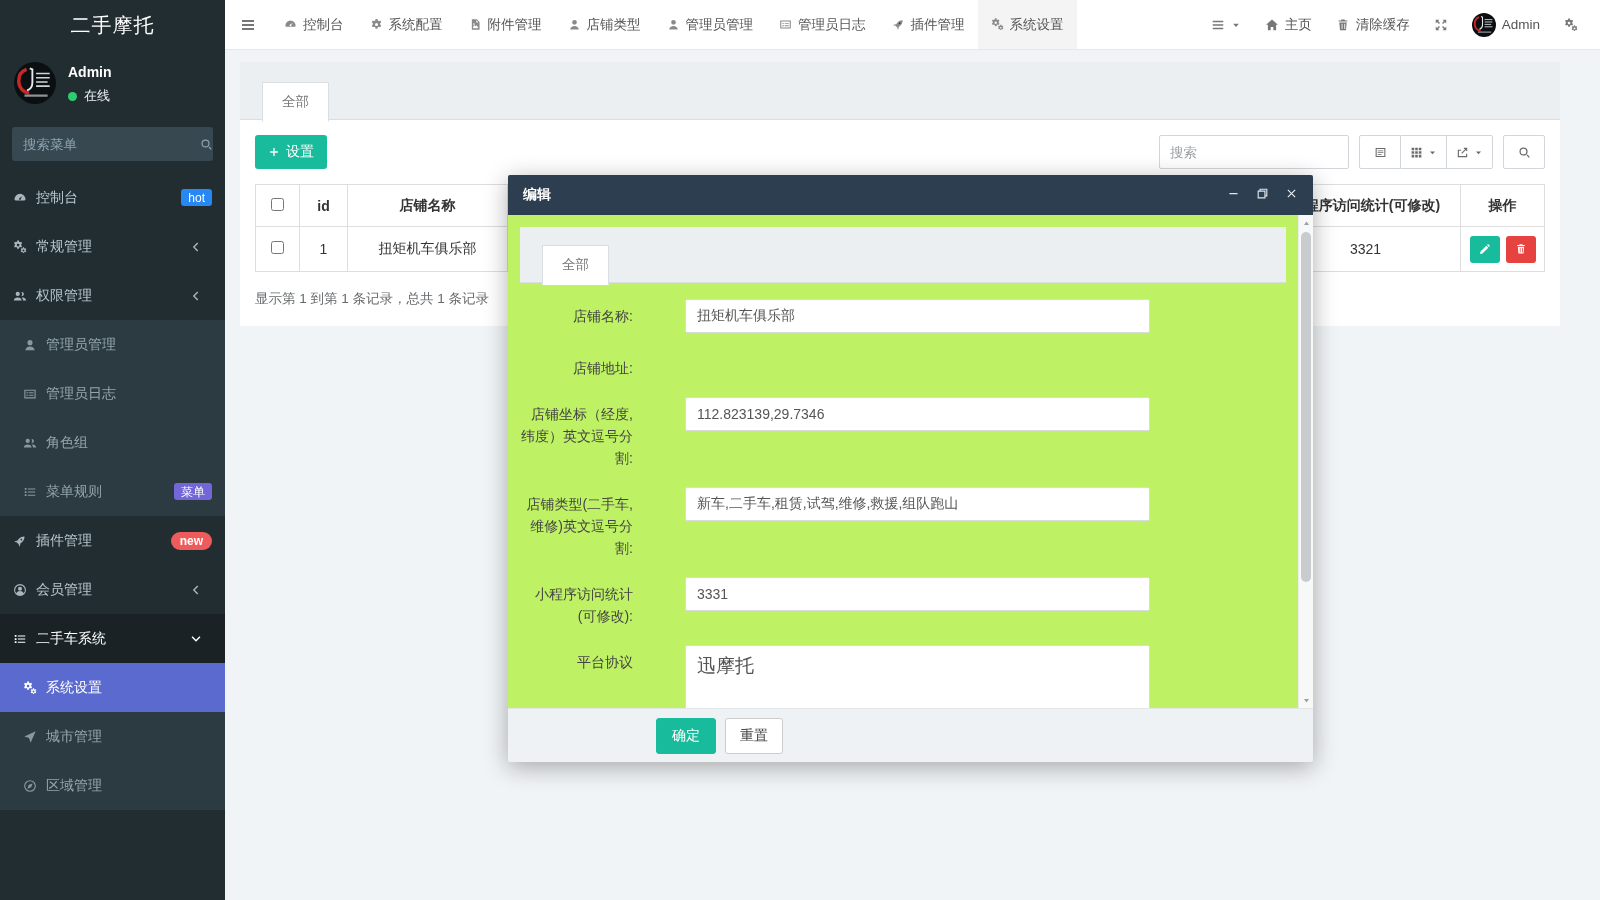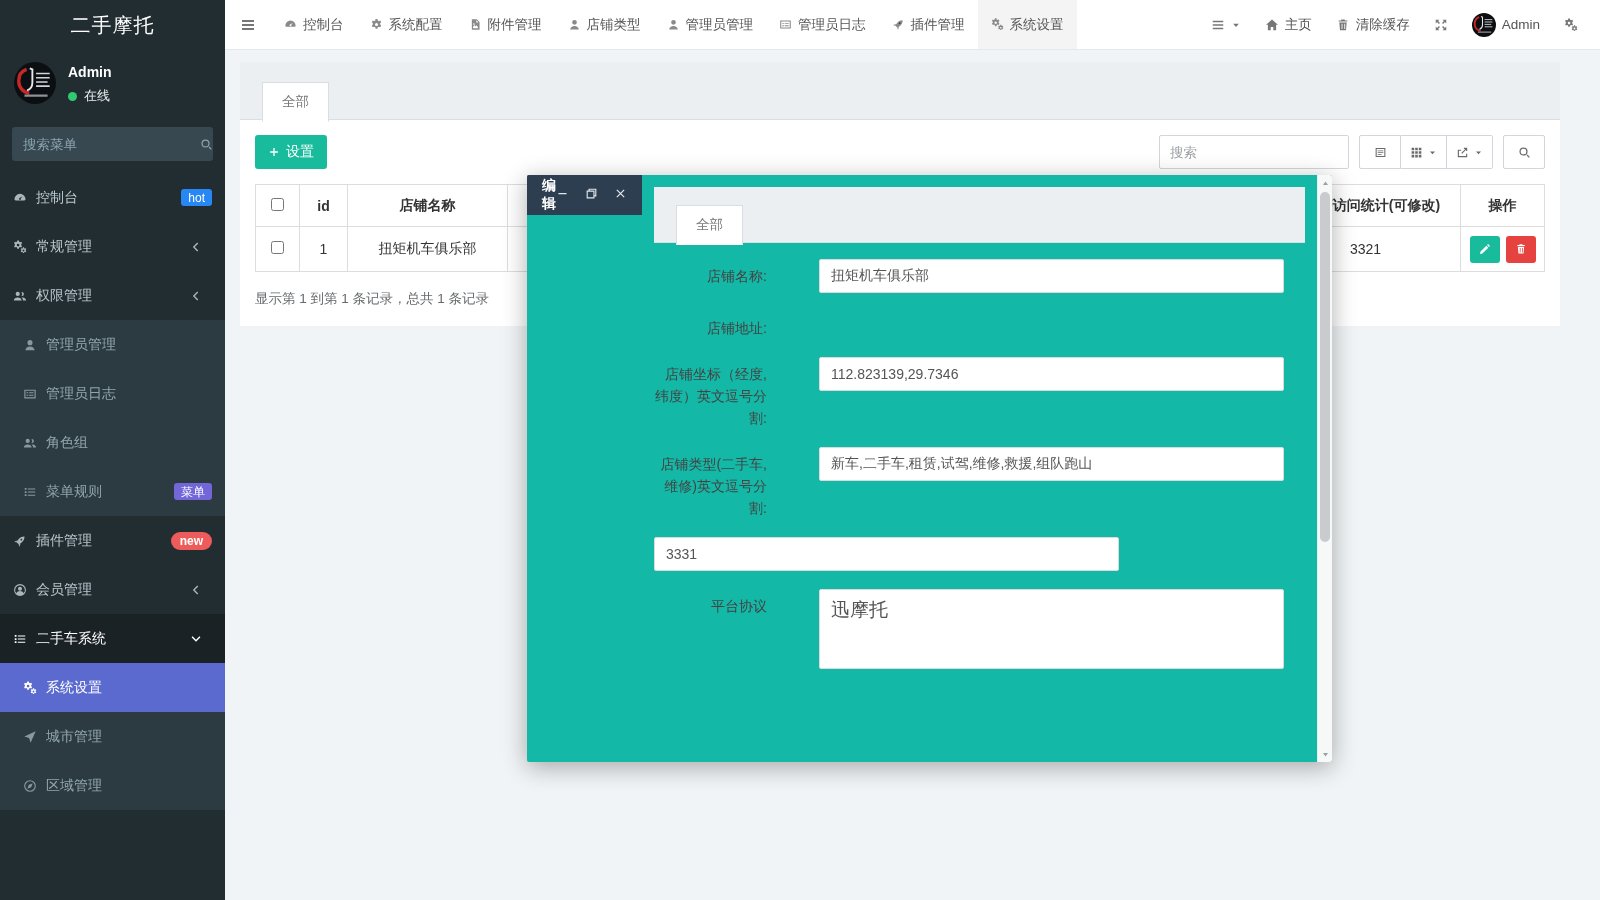--- a/index.html
+++ b/index.html
@@ -70,21 +70,21 @@
   table.grid { border-collapse:collapse; width:100%; table-layout:fixed; font-size:14px; color:#333; }
   table.grid th, table.grid td { border:1px solid #ddd; text-align:center; vertical-align:middle; overflow:hidden; white-space:nowrap; }
   table.grid th { height:42px; font-weight:bold; }
   table.grid td { height:45px; }
   .miniBtn { width:30px; height:27px; border:none; border-radius:3px; color:#fff; display:inline-flex; align-items:center; justify-content:center; margin:0 3px; font-size:12px; }
   .miniBtn.edit { background:#18bc9c; }
   .miniBtn.del { background:#e64340; }
   .record-info { margin-top:18px; font-size:13.5px; color:#676a6c; }
 
   
-  .modal { position:absolute; left:508px; top:175px; width:805px; height:587px; background:#14b8a6; box-shadow:0 5px 25px rgba(0,0,0,.32); z-index:40; display:flex; border-radius:2px; overflow:hidden;margin-left:19px; }
+  .modal { position:absolute; left:508px; top:175px; width:805px; height:587px; background:#bef264; box-shadow:0 5px 25px rgba(0,0,0,.32); z-index:40; display:flex; flex-direction:column; border-radius:2px; overflow:hidden; }
   .mhead { height:40px; background:#2c3e50; color:#fff; display:flex; align-items:center; padding:0 15px; font-size:14px; flex:0 0 40px; }
   .mtitle { flex:1; font-weight:bold; }
   .mctrl { display:flex; gap:16px; align-items:center; }
   .mctrl .i { color:#dfe6ec; font-size:13px; cursor:pointer; }
   .mbody { flex:1; position:relative; overflow:hidden; padding:12px 27px 0 12px; }
   .m-tabstrip { background:#ebeff2; border-bottom:1px solid #d9dee2; padding:18px 0 0 22px; height:56px; }
   .m-tab { display:inline-block; background:#fff; padding:10px 19px; font-size:13.5px; color:#777; border:1px solid #d9dee2; border-bottom:1px solid #fff; margin-bottom:-1px; line-height:18px; cursor:pointer; }
   .mform { margin-top:16px; font-size:14px; color:#444; }
   .frow { display:flex; margin-bottom:18px;gap:41px; }
   .flabel { flex:0 0 124px; width:124px; text-align:right; padding-right:11px; padding-top:6px; line-height:22px; color:#444; }
@@ -571,20 +571,21 @@
         </div>
         <div class="frow">
           <div class="flabel">店铺坐标（经度,纬度）英文逗号分割:</div>
           <div class="fctrl"><input value="112.823139,29.7346" style=""></div>
         </div>
         <div class="frow">
           <div class="flabel">店铺类型(二手车,维修)英文逗号分割:</div>
           <div class="fctrl"><input value="新车,二手车,租赁,试驾,维修,救援,组队跑山" style=""></div>
         </div>
         <div class="frow">
+          <div class="flabel">小程序访问统计(可修改):</div>
           <div class="fctrl"><input value="3331" style=""></div>
         </div>
         <div class="frow">
           <div class="flabel">平台协议</div>
           <div class="fctrl"><textarea style="">迅摩托</textarea></div>
         </div>
       </div>
     <div class="fscroll">
       <span class="fs-up" id="fs-up">
           <span class="i">
@@ -596,13 +597,17 @@
       <span class="fs-thumb"></span>
       <span class="fs-down" id="fs-down">
           <span class="i">
             <svg viewBox="0 0 16 16" fill="currentColor">
               <path d="M8 11.5l-4.5-6h9z"></path>
             </svg>
           </span>
         </span>
     </div>
   </div>
+  <div class="mfoot">
+    <button class="btn-ok">确定</button>
+    <button class="btn-reset">重置</button>
+  </div>
 </div>
 
 </body></html>

